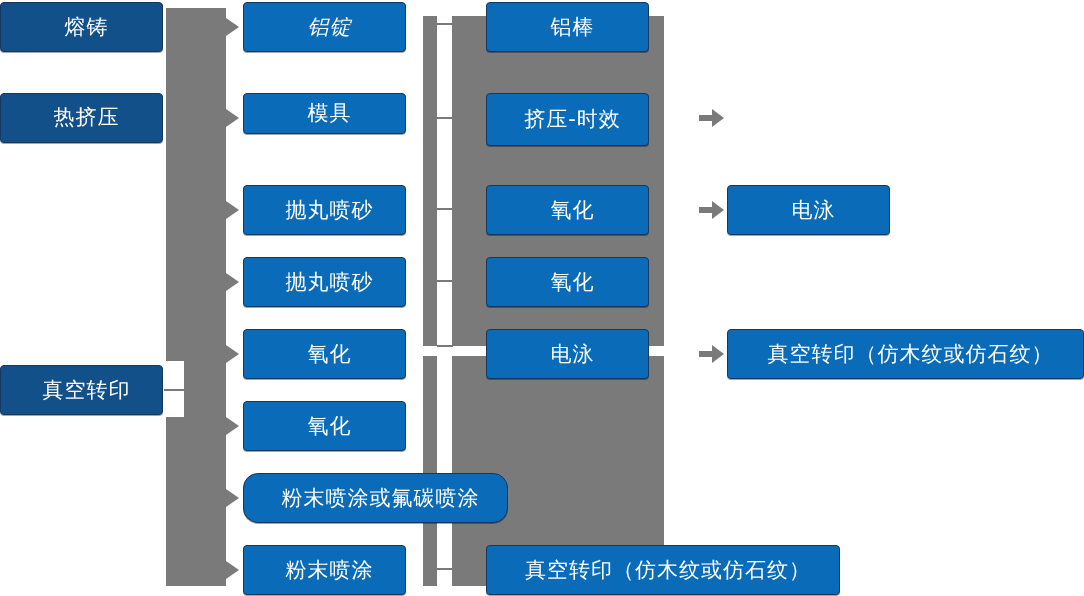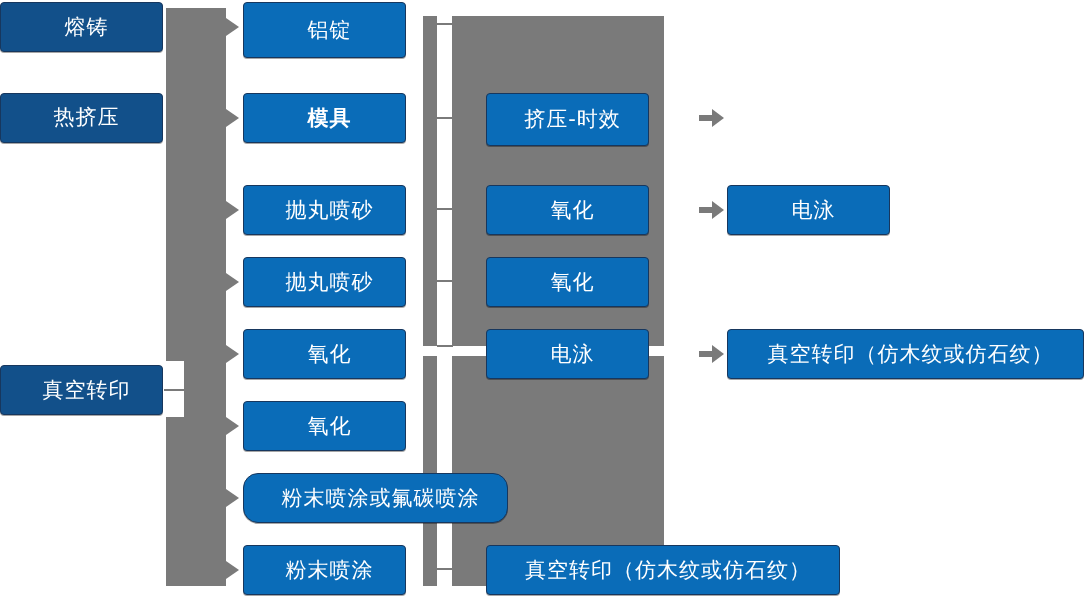--- a/index.html
+++ b/index.html
@@ -96,36 +96,37 @@
     <div class="shaft"></div>
       <div class="head"></div>
   </div>
 
   <div class="box dark" style="left:0px;top:2px;width:163px;height:50px;">熔铸</div>
 
   <div class="box dark" style="left:0px;top:93px;width:163px;height:50px;font-family:Liberation Mono, monospace;">热挤压</div>
 
   <div class="box dark" style="left:0px;top:365px;width:163px;height:50px;">真空转印</div>
 
-  <div class="box bright" style="left:243px;top:2px;width:163px;height:56px;">铝锭</div>
+  <div class="box bright" style="left:243px;top:2px;width:163px;height:50px;font-style:italic;">铝锭</div>
 
-  <div class="box bright" style="left:243px;top:93px;width:163px;height:50px;font-weight:bold;">模具</div>
+  <div class="box bright" style="left:243px;top:93px;width:163px;height:41px;">模具</div>
 
   <div class="box bright" style="left:243px;top:185px;width:163px;height:50px;">抛丸喷砂</div>
 
   <div class="box bright" style="left:243px;top:257px;width:163px;height:50px;">抛丸喷砂</div>
 
   <div class="box bright" style="left:243px;top:329px;width:163px;height:50px;">氧化</div>
 
   <div class="box bright" style="left:243px;top:401px;width:163px;height:50px;">氧化</div>
 
   <div class="box bright" style="left:243px;top:473px;width:265px;height:50px;border-radius:15px;">粉末喷涂或氟碳喷涂</div>
 
   <div class="box bright" style="left:243px;top:545px;width:163px;height:50px;">粉末喷涂</div>
 
+  <div class="box bright" style="left:486px;top:2px;width:163px;height:50px;">铝棒</div>
 
   <div class="box bright" style="left:486px;top:93px;width:163px;height:53px;">挤压-时效</div>
 
   <div class="box bright" style="left:486px;top:185px;width:163px;height:50px;">氧化</div>
 
   <div class="box bright" style="left:486px;top:257px;width:163px;height:50px;">氧化</div>
 
   <div class="box bright" style="left:486px;top:329px;width:163px;height:50px;">电泳</div>
 
   <div class="box bright" style="left:486px;top:545px;width:354px;height:50px;">真空转印（仿木纹或仿石纹）</div>

